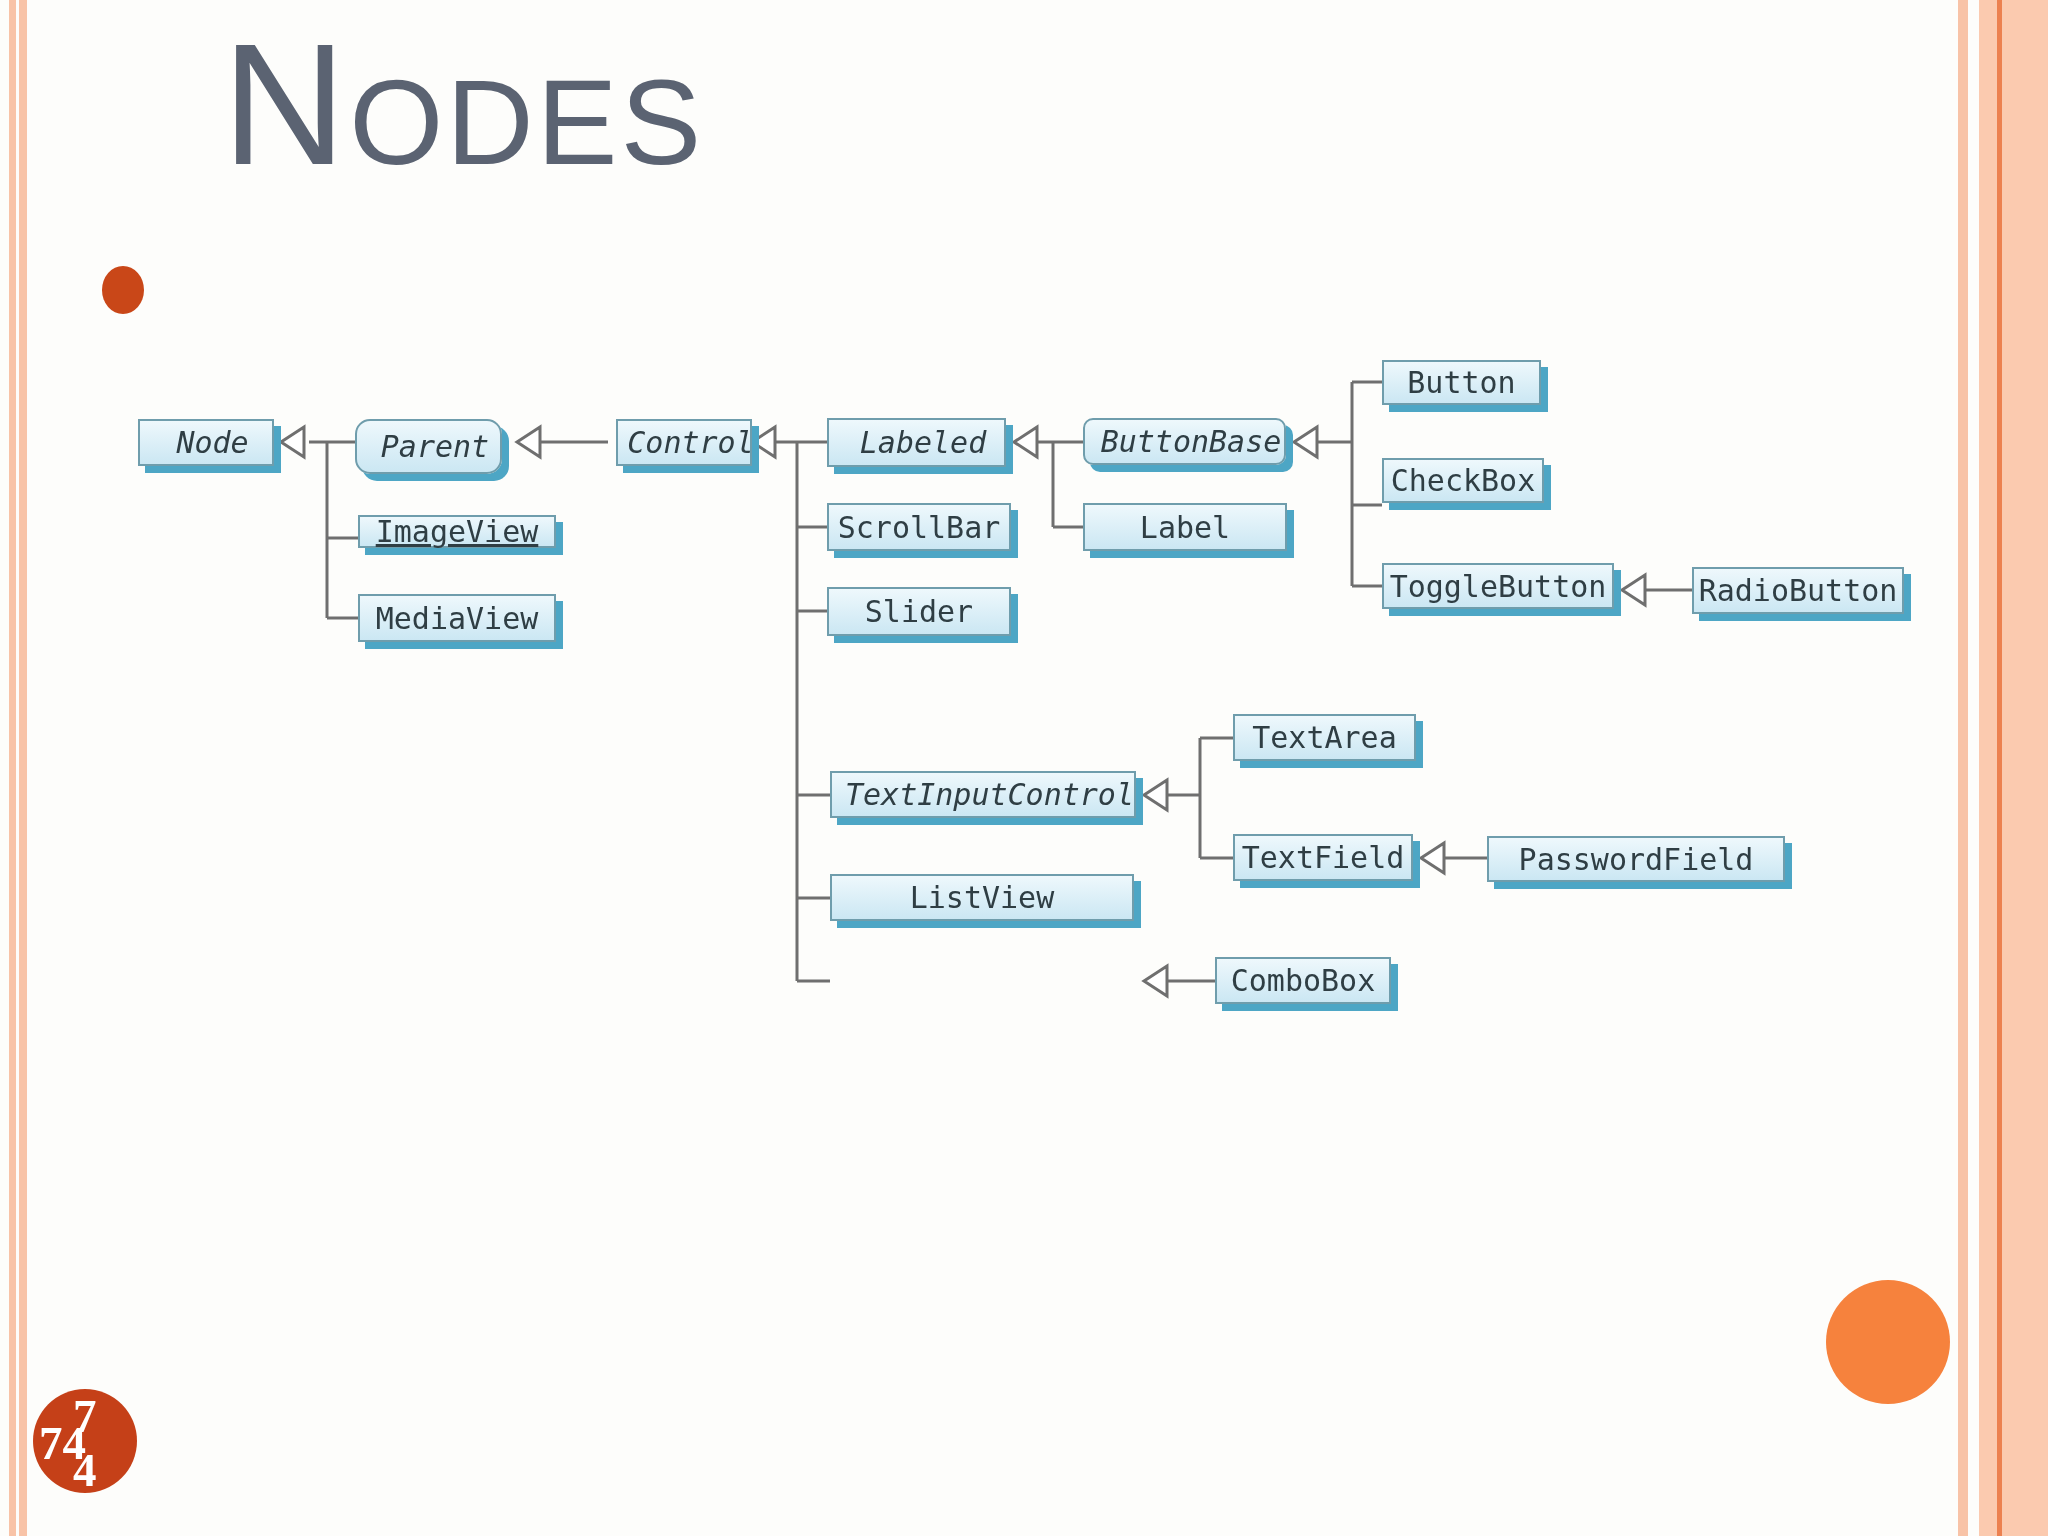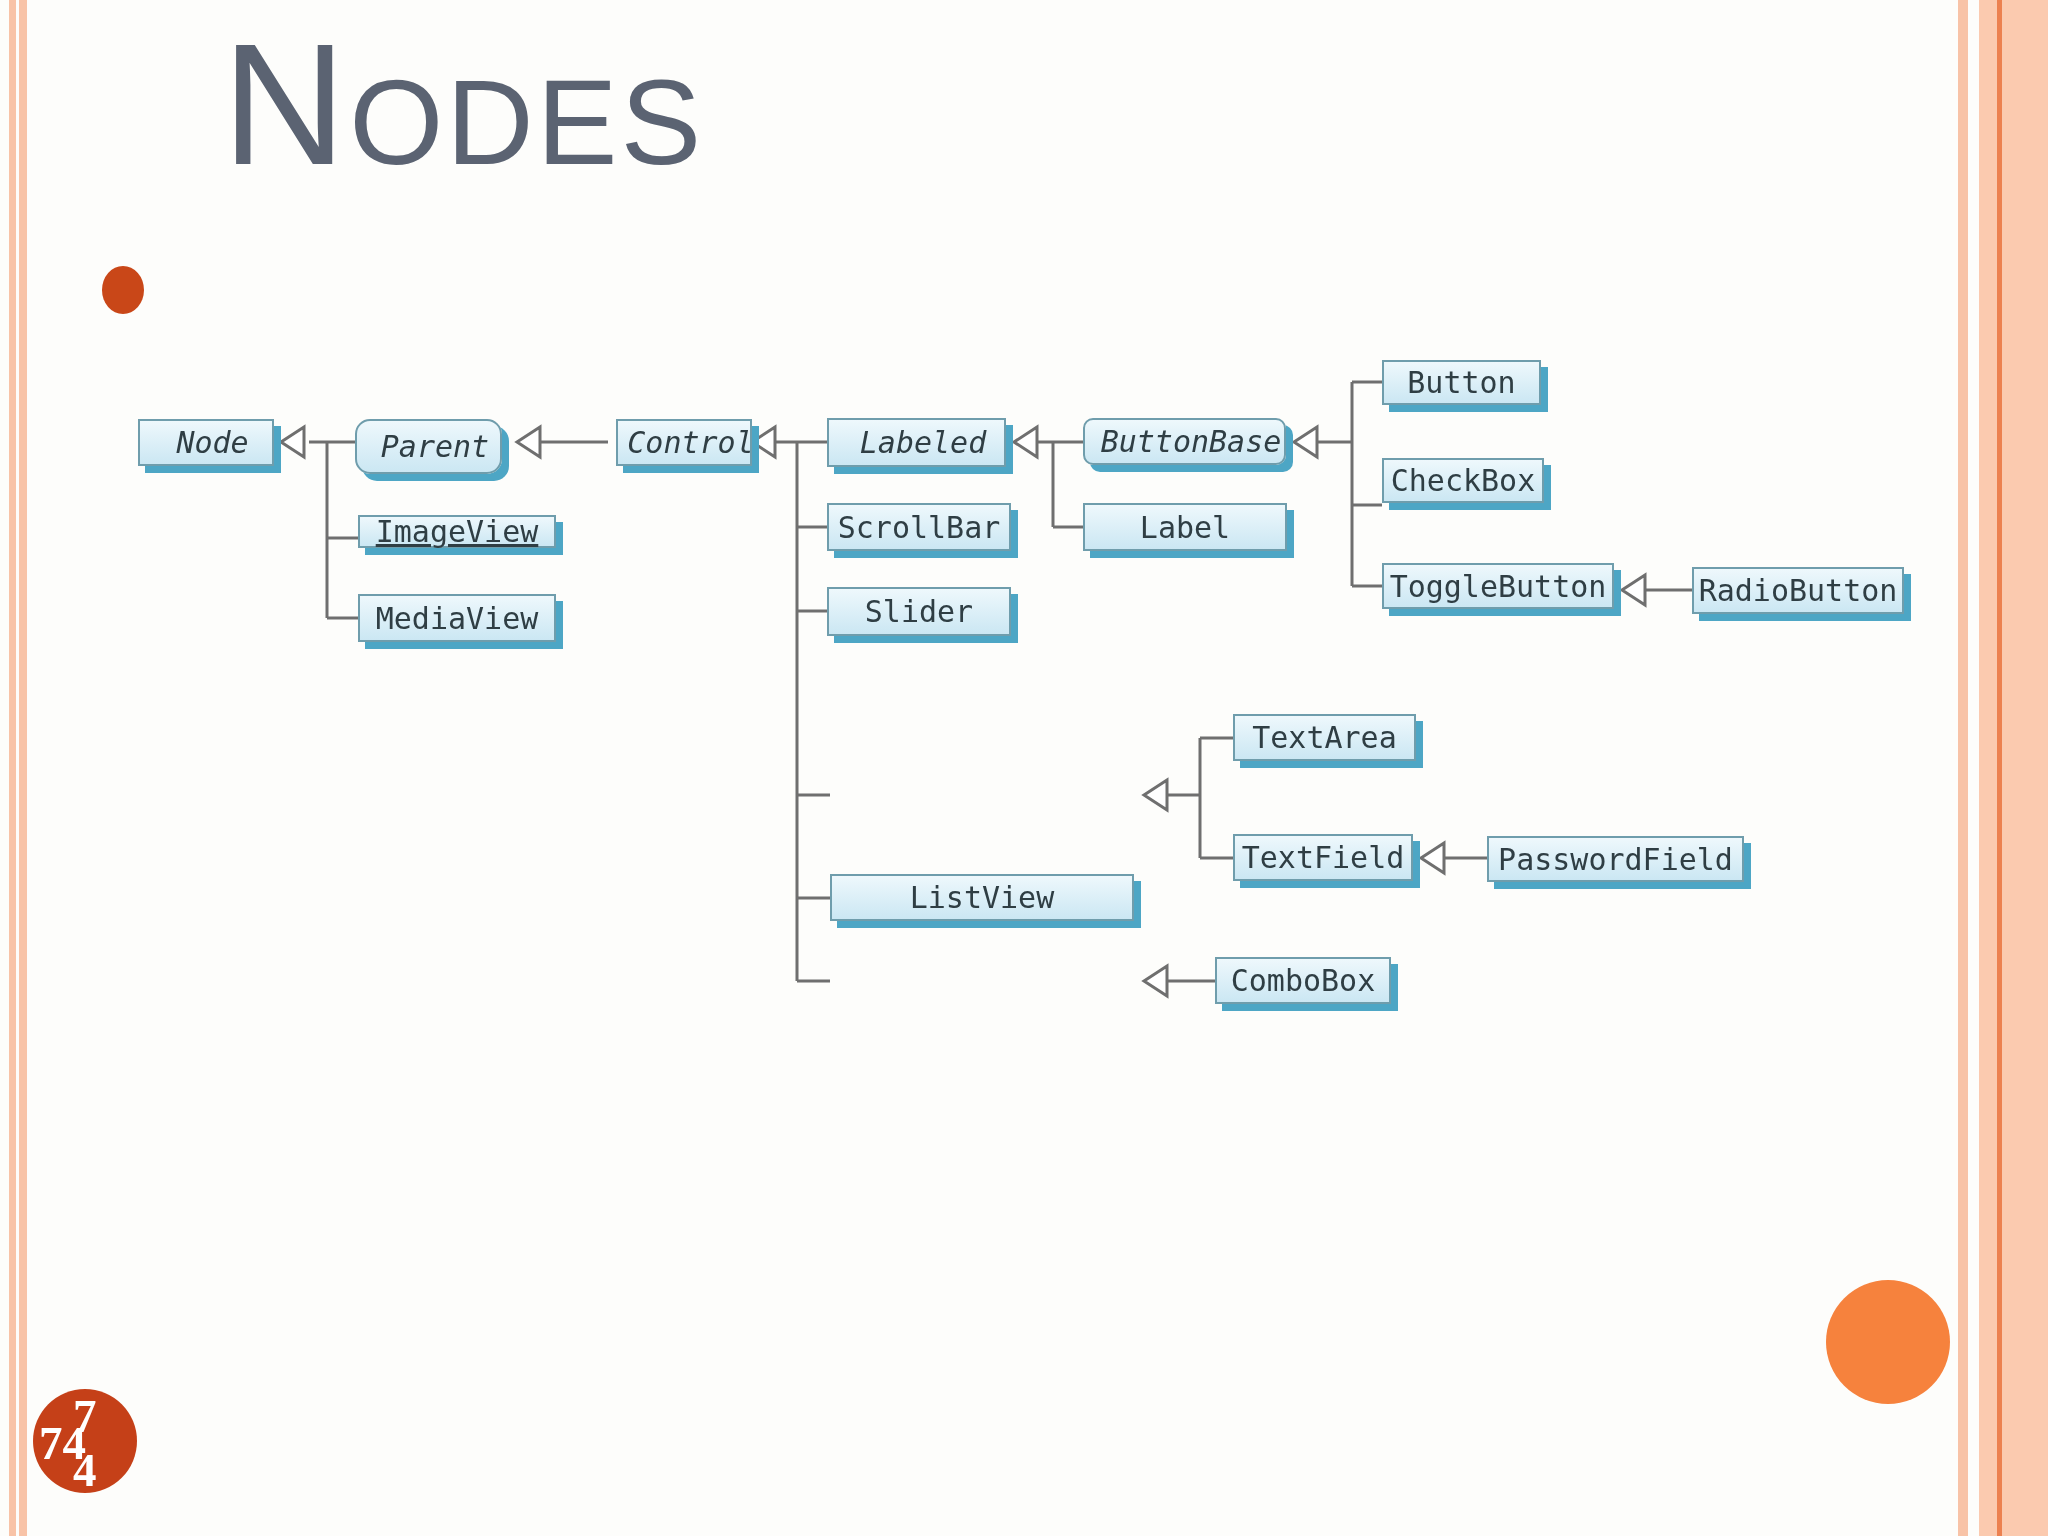--- a/index.html
+++ b/index.html
@@ -125,23 +125,24 @@
       <div class="cls-box abstract" style="left: 1083px; top: 418px; width: 203px; height: 47px; border-radius: 10px;">ButtonBase</div>
       <div class="cls-box" style="left: 358px; top: 515px; width: 198px; height: 33px; text-decoration: underline;">ImageView</div>
       <div class="cls-box" style="left: 358px; top: 594px; width: 198px; height: 48px;">MediaView</div>
       <div class="cls-box" style="left: 827px; top: 503px; width: 184px; height: 48px;">ScrollBar</div>
       <div class="cls-box" style="left: 827px; top: 587px; width: 184px; height: 49px;">Slider</div>
       <div class="cls-box" style="left: 1083px; top: 503px; width: 204px; height: 48px;">Label</div>
       <div class="cls-box" style="left: 1382px; top: 360px; width: 159px; height: 45px;">Button</div>
       <div class="cls-box" style="left: 1382px; top: 458px; width: 162px; height: 45px;">CheckBox</div>
       <div class="cls-box" style="left: 1382px; top: 563px; width: 232px; height: 46px;">ToggleButton</div>
       <div class="cls-box" style="left: 1692px; top: 567px; width: 212px; height: 47px;">RadioButton</div>
+      <div class="cls-box abstract" style="left: 830px; top: 771px; width: 306px; height: 47px;">TextInputControl</div>
       <div class="cls-box" style="left: 1233px; top: 714px; width: 183px; height: 47px;">TextArea</div>
       <div class="cls-box" style="left: 1233px; top: 834px; width: 180px; height: 47px;">TextField</div>
-      <div class="cls-box" style="left: 1487px; top: 836px; width: 257px; height: 46px;">PasswordField</div>
+      <div class="cls-box" style="left: 1487px; top: 836px; width: 298px; height: 46px;">PasswordField</div>
       <div class="cls-box" style="left: 830px; top: 874px; width: 304px; height: 47px;">ListView</div>
       <div class="cls-box" style="left: 1215px; top: 957px; width: 176px; height: 47px;">ComboBox</div>
     </div>
 
   <div class="badge">
     <span class="b-top">7</span>
     <span class="b-mid">74</span>
     <span class="b-bot">4</span>
   </div>
 

